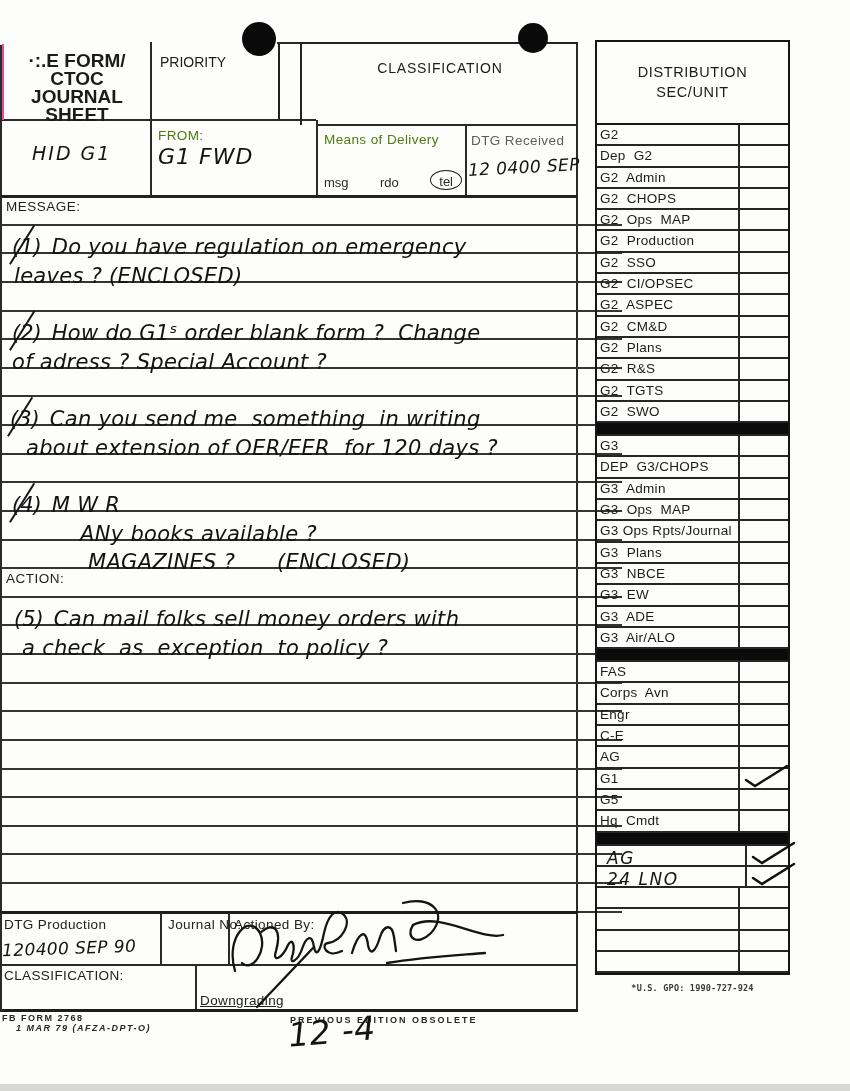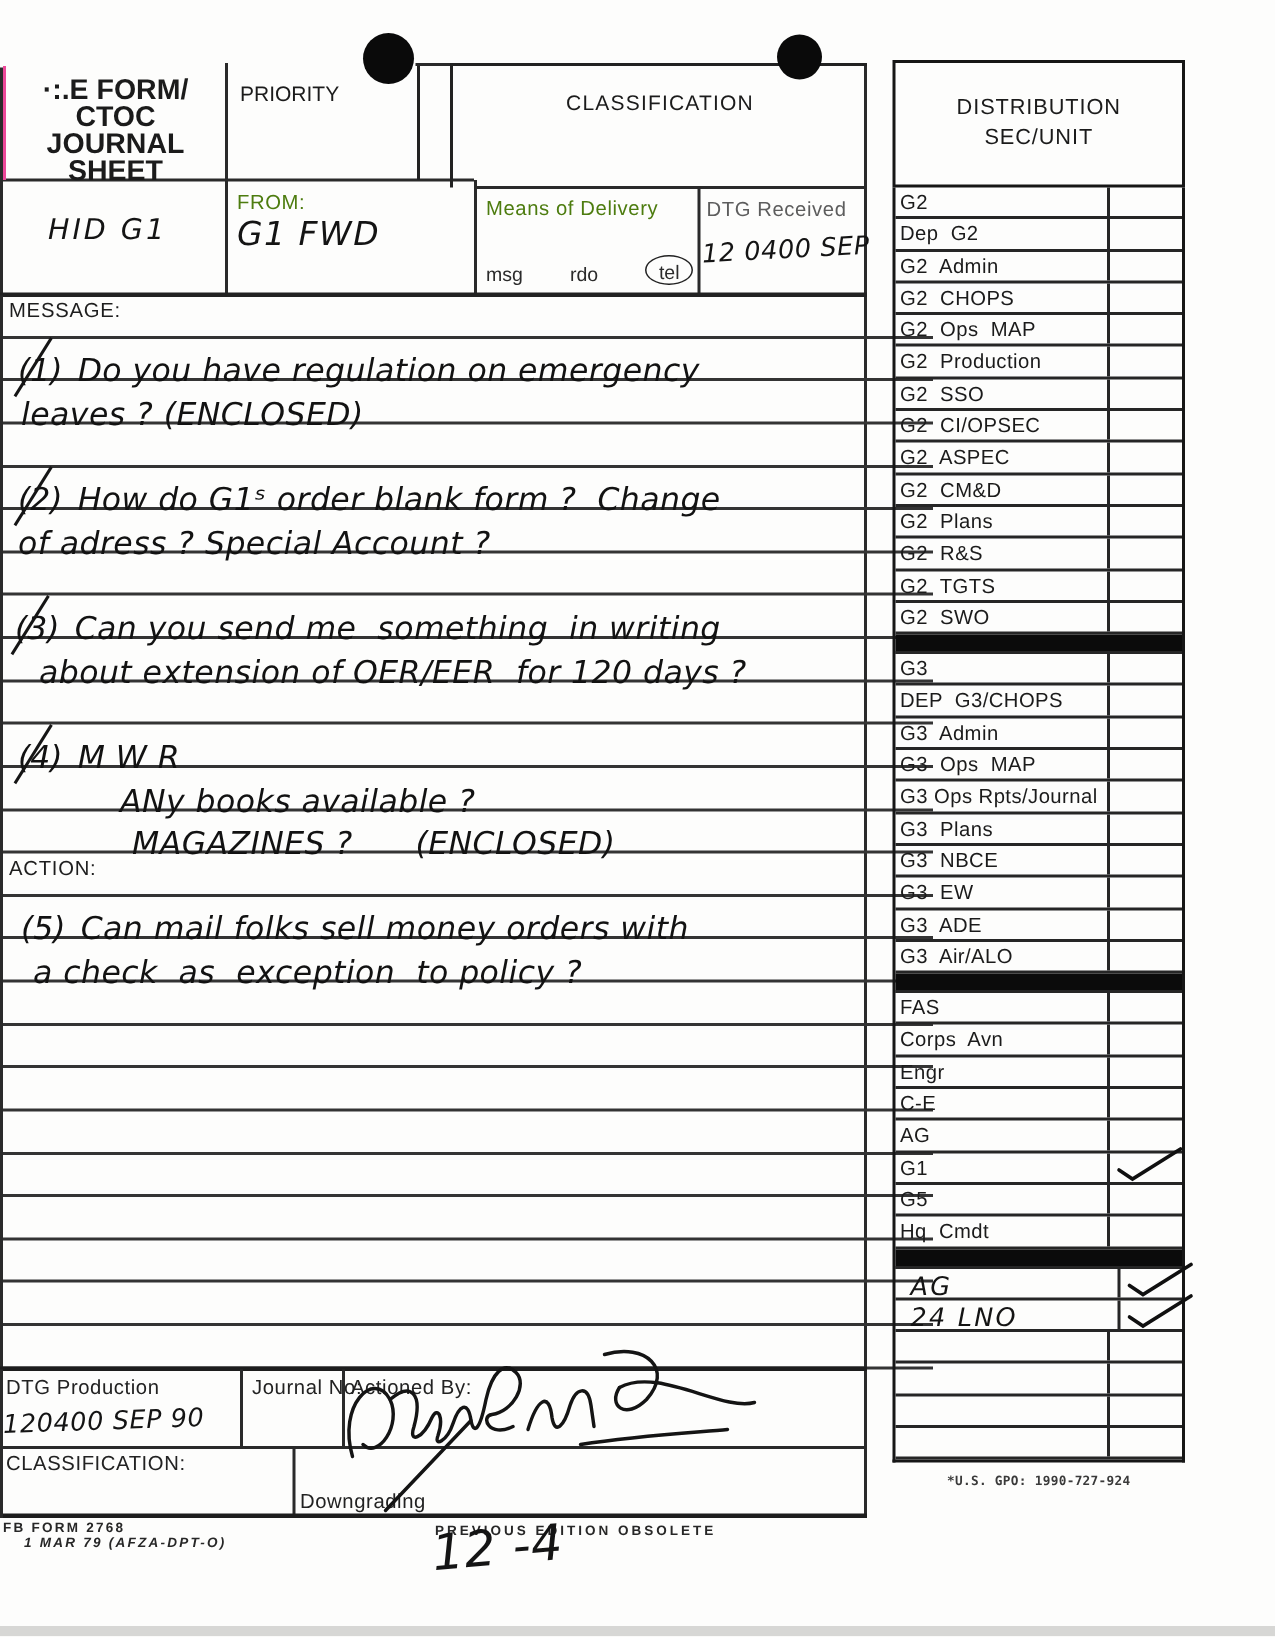--- a/index.html
+++ b/index.html
@@ -173,21 +173,21 @@
   <div class="lh" style="left:0px;top:964px;width:578px;height:2px;"></div>
   <div class="lv" style="left:195px;top:966px;width:2px;height:44px;"></div>
   <div class="lh" style="left:0px;top:1009px;width:578px;height:2.5px;background:#1d1d1d;"></div>
   <div class="lv" style="left:0px;top:913px;width:2px;height:99px;"></div>
 
   <span class="bcell-label" style="left:4px;top:917px;">DTG Production</span>
   <span id="dtg-completed-hw" class="hw">120400 SEP 90</span>
   <span class="bcell-label" style="left:168px;top:917px;">Journal No:</span>
   <span class="bcell-label" style="left:234px;top:917px;">Actioned By:</span>
   <span class="bcell-label" style="left:4px;top:968px;">CLASSIFICATION:</span>
-  <span class="bcell-label" style="left:200px;top:993px;">Downgrading</span>
+  <span class="bcell-label" style="left:200px;top:993px;text-decoration:underline;">Downgrading</span>
 
   <svg id="signature" width="310" height="120" viewBox="0 0 310 120">
     <g fill="none" stroke="#141414" stroke-width="2.3" stroke-linecap="round">
       <path d="M20 78 C10 44 34 20 45 40 C53 57 37 80 27 70"></path>
       <path d="M45 40 C59 28 67 36 61 58 C57 70 67 66 73 52 C77 44 81 52 77 64 C74 72 83 68 87 56 C91 44 97 40 99 54 C101 64 105 60 109 40 C113 22 121 14 129 22 C137 30 127 48 113 50 C105 51 111 66 127 58"></path>
       <path d="M137 60 C143 40 151 34 153 52 C155 64 161 58 165 44 C169 32 177 30 179 44 L181 58"></path>
       <path d="M188 10 C216 2 234 20 216 40 C202 54 190 44 198 32"></path>
       <path d="M198 32 C224 18 266 48 288 42"></path>
       <path d="M172 70 C210 64 248 62 270 60"></path>
       <path d="M99 54 L42 114"></path>

